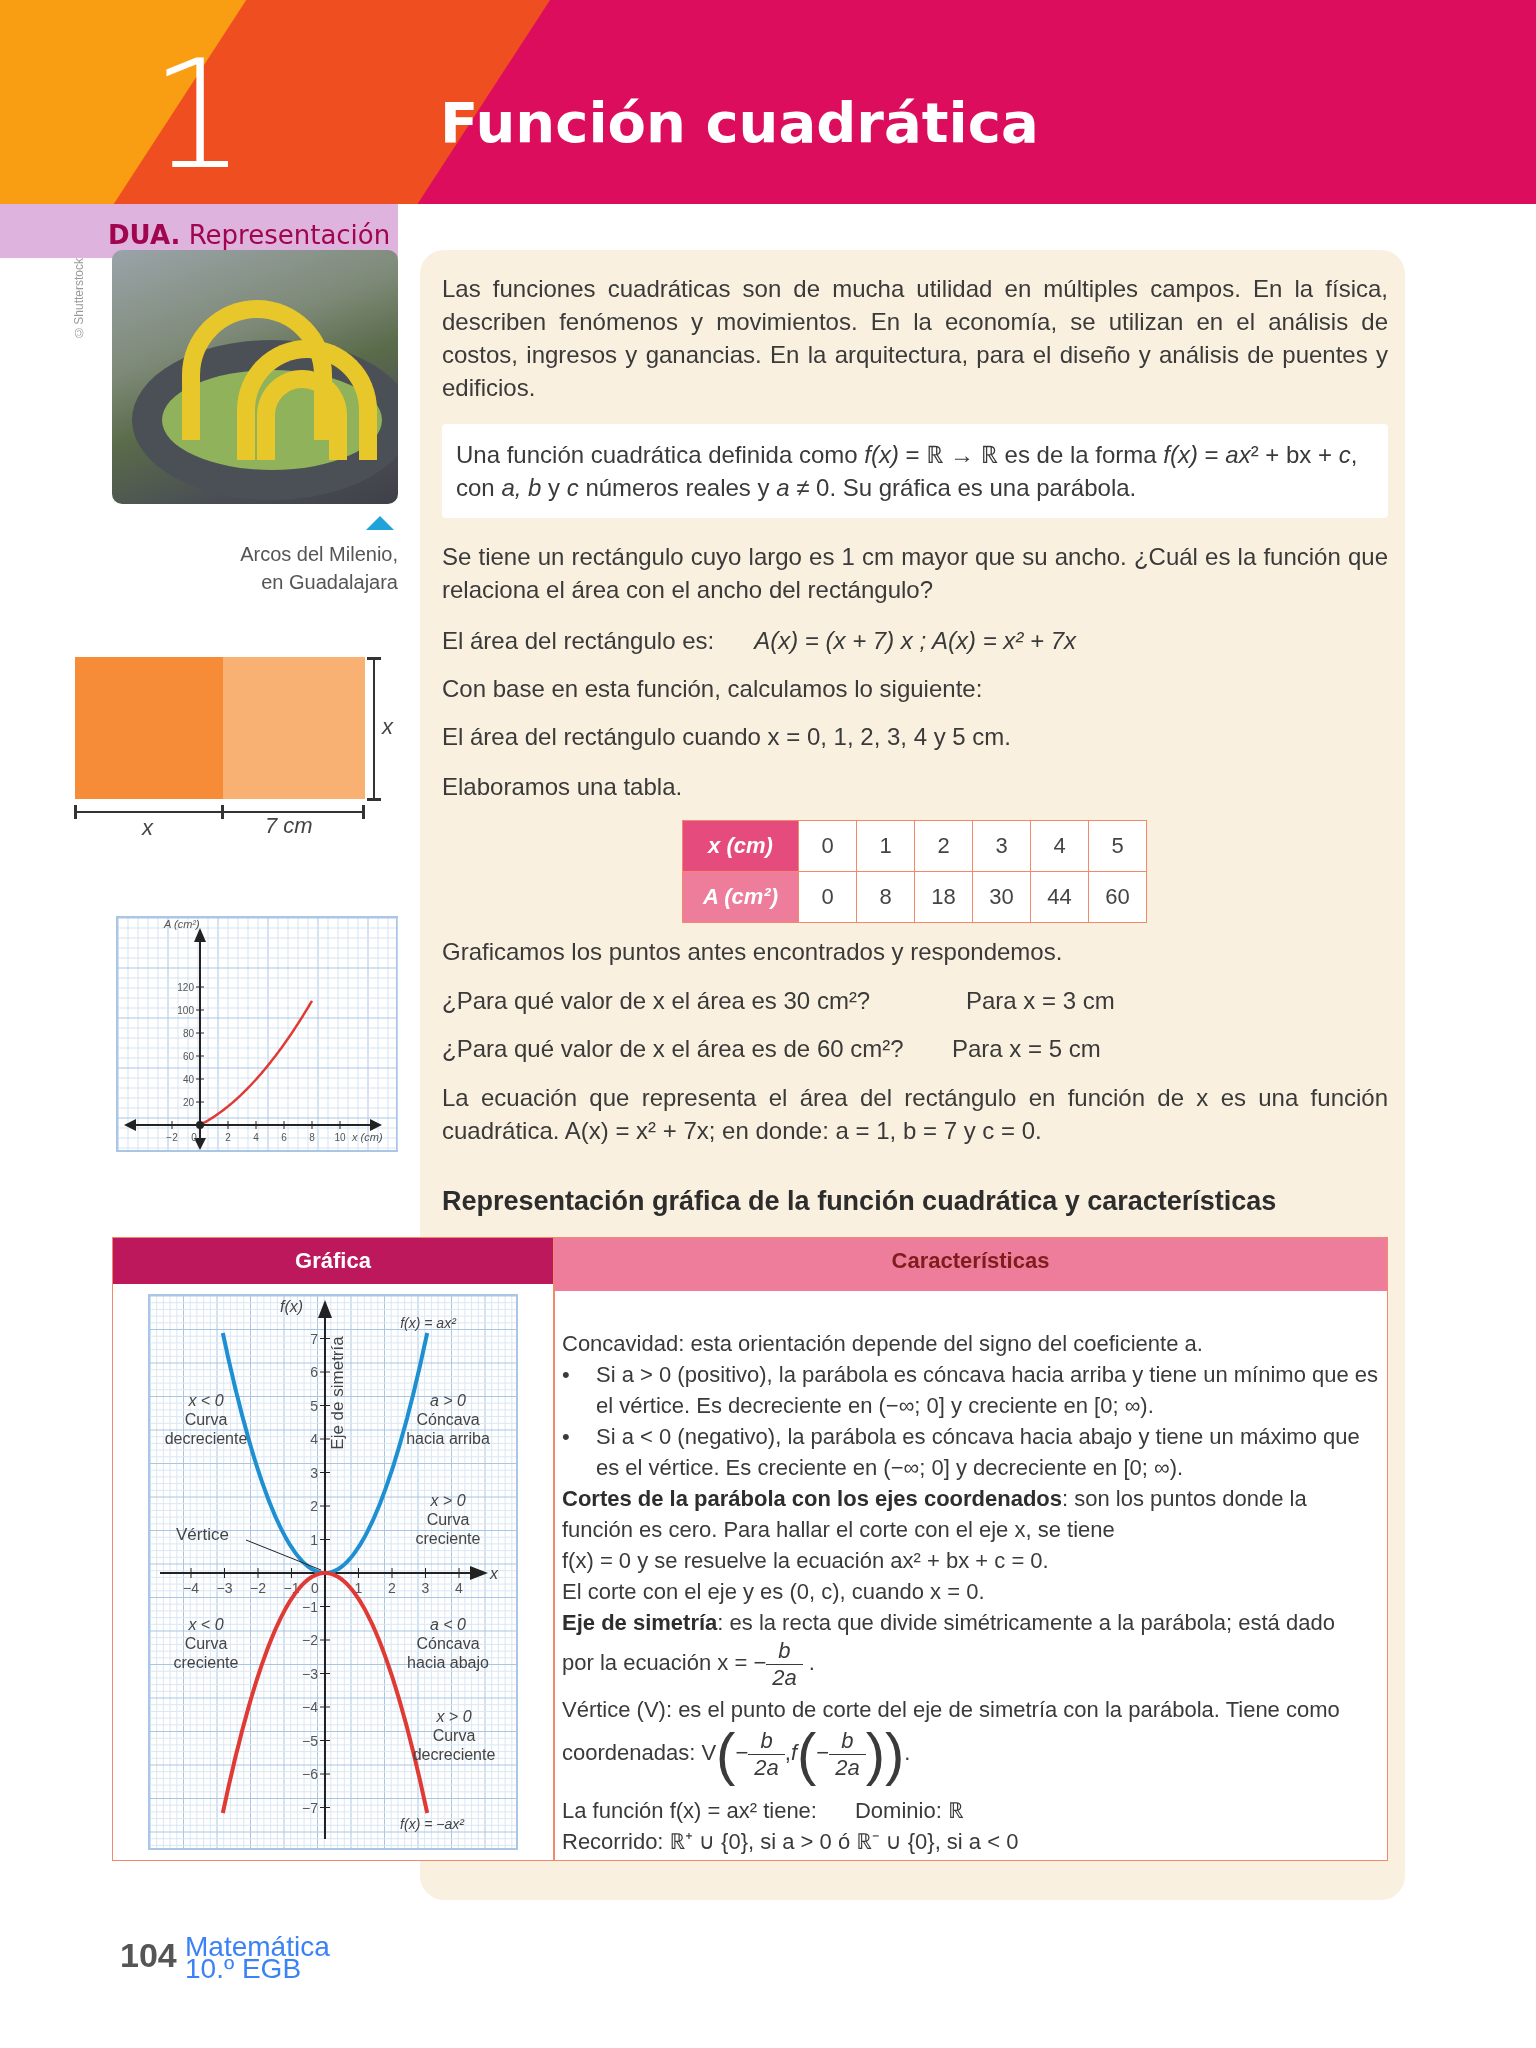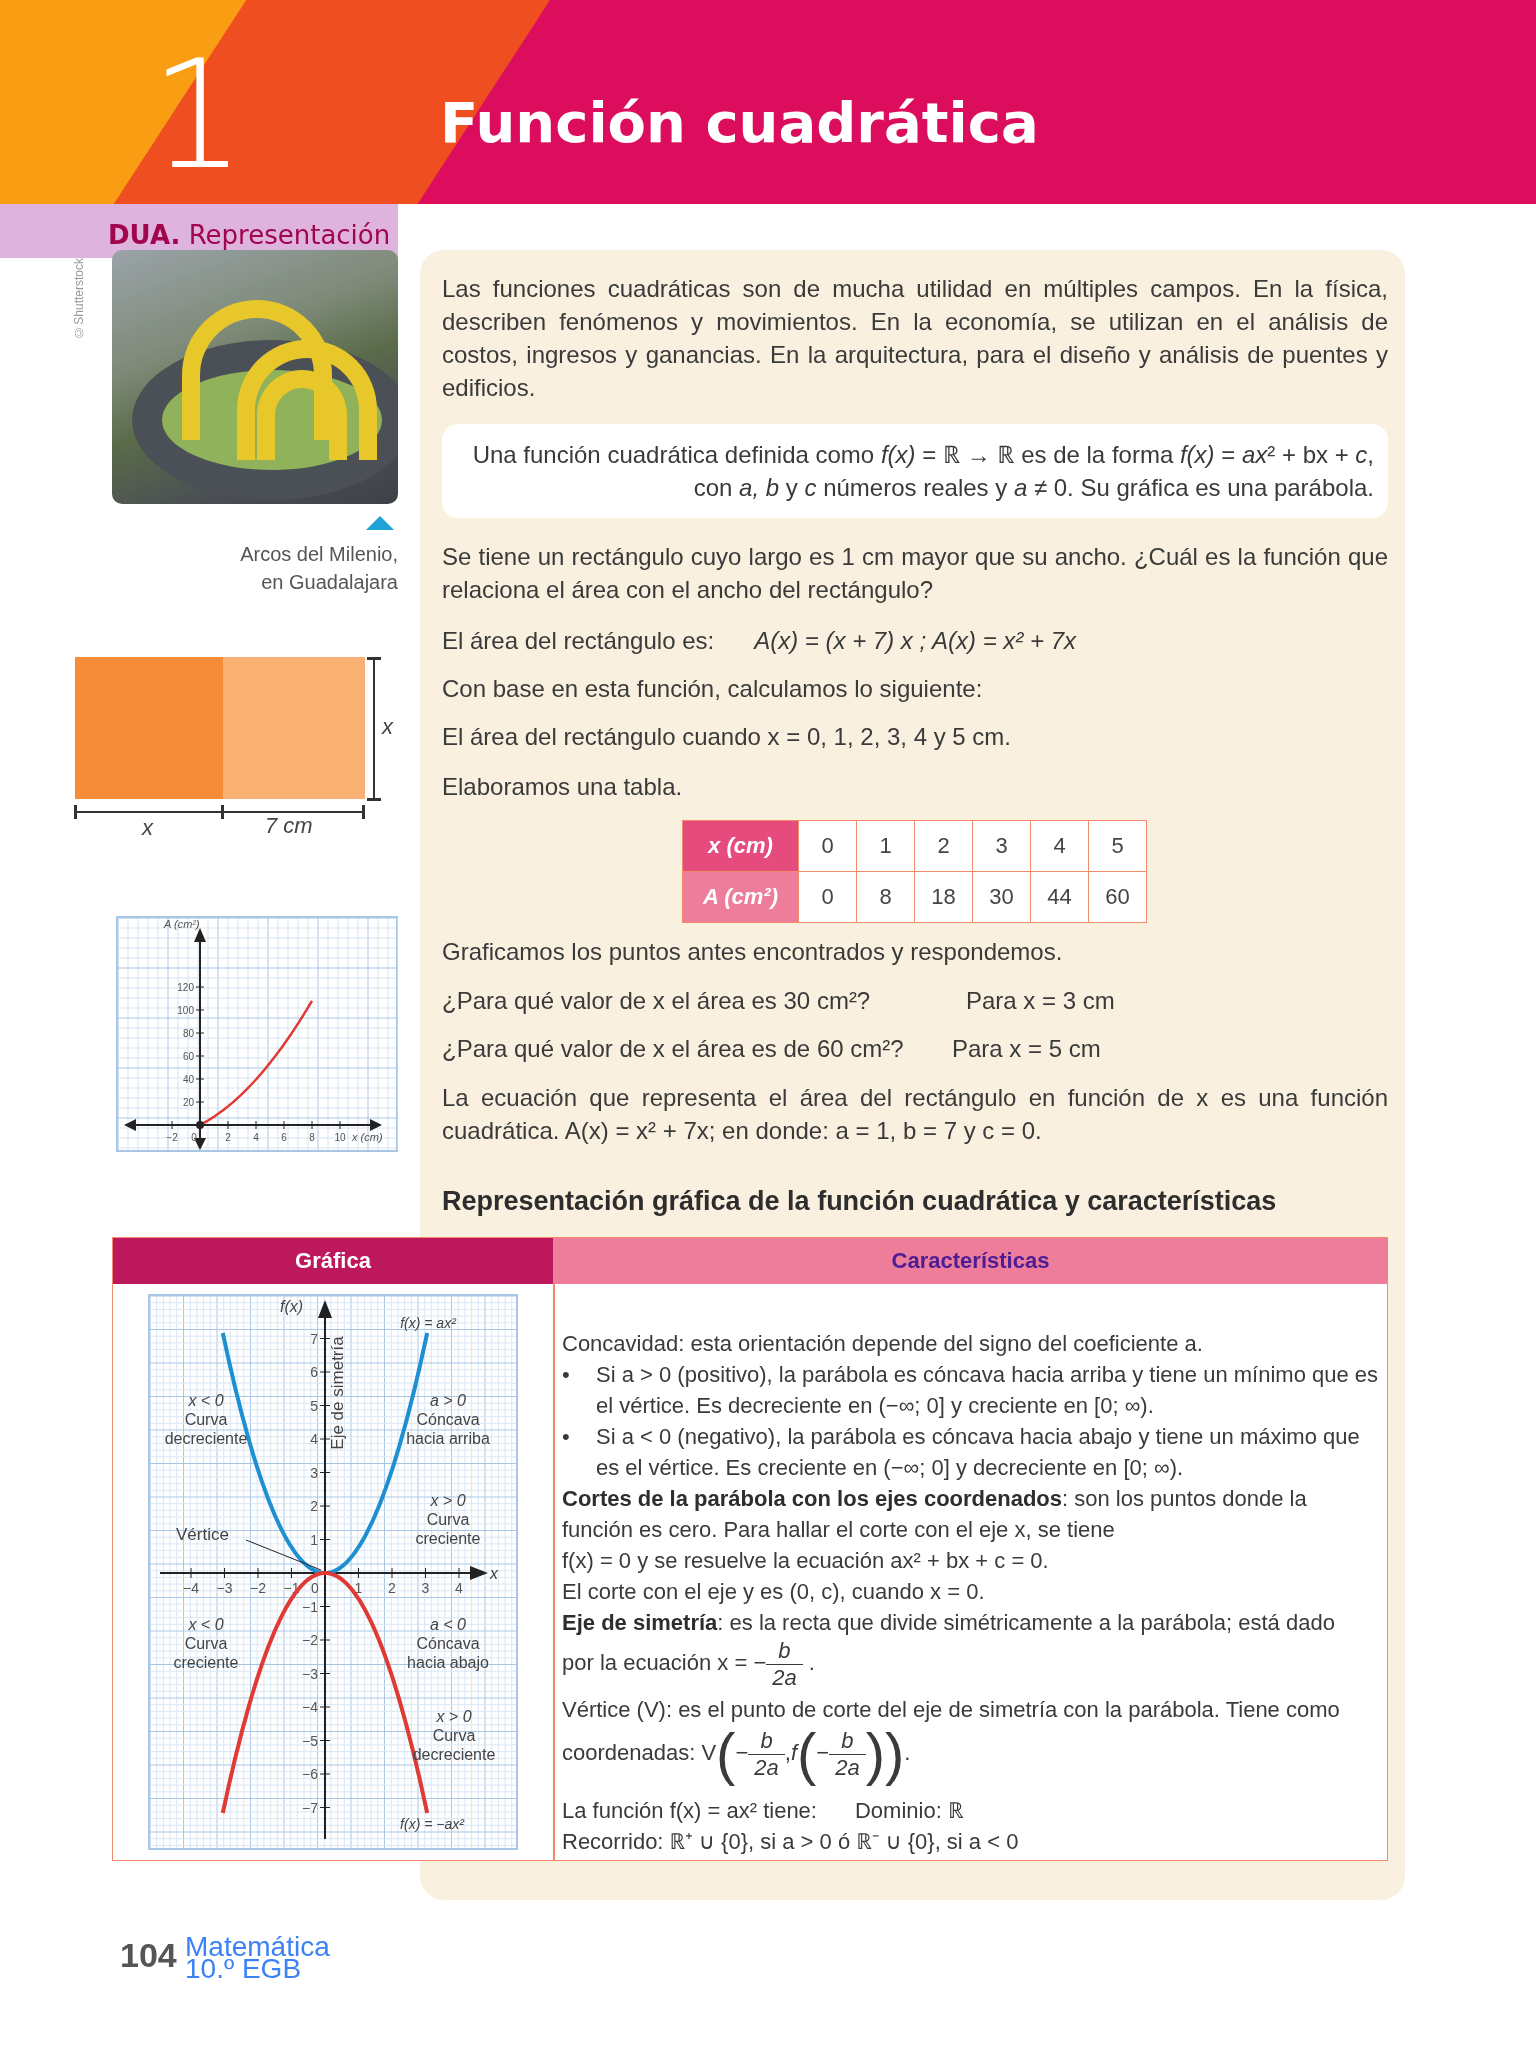--- a/index.html
+++ b/index.html
@@ -36,37 +36,37 @@
   .dim-h-t3 { left: 362px; top: 805px; width: 3px; height: 14px; background: #333; }
   .dim-label { font-size: 22px; font-style: italic; color: #444; }
 
   
   .small-graph { left: 116px; top: 916px; width: 282px; height: 236px; }
 
   
   .panel { left: 420px; top: 250px; width: 985px; height: 1650px; background: #faf0df; border-radius: 24px; }
   .body-text { font-size: 24px; line-height: 33px; color: #3a3a3a; }
   .intro { left: 442px; top: 272px; width: 946px; text-align: justify; }
-  .def-box { left: 442px; top: 424px; width: 946px; height: 94px; background: #fff; border-radius: 16px; padding: 14px 14px 0 14px; text-align: right; }
+  .def-box { left: 442px; top: 424px; width: 946px; height: 94px; background: #fff; border-radius: 4px; padding: 14px 14px 0 14px; }
   .p-block { left: 442px; width: 946px; }
   .p-block i, .def-box i, .chars i { font-style: italic; }
 
   
   .data-table { left: 682px; top: 820px; border-collapse: collapse; }
   .data-table td { border: 1.5px solid #f08a6a; height: 51px; text-align: center; font-size: 22px; color: #444; width: 58px; background: #fff; }
   .data-table td.hdr { width: 116px; color: #fff; font-weight: bold; font-style: italic; }
   .data-table tr:first-child td.hdr { background: #e54b7d; }
   .data-table tr:last-child td.hdr { background: #ee7d9b; }
 
   .section-title { left: 442px; top: 1186px; font-size: 27px; font-weight: bold; color: #2d2d2d; }
 
   
   .ctable { left: 112px; top: 1237px; width: 1276px; height: 624px; border: 1.5px solid #f08a6a; background: #fff; }
   .ctable .h1 { position: absolute; left: 0; top: 0; width: 440px; height: 46px; background: #be185d; color: #fff; font-weight: bold; font-size: 22px; text-align: center; line-height: 46px; }
-  .ctable .h2 { position: absolute; left: 440px; top: 0; width: 834px; height: 46px; background: #ee7d9b; color: #4c1d95; font-weight: bold; font-size: 22px; text-align: center; line-height: 46px; border-left: 1.5px solid #f08a6a; }
+  .ctable .h2 { position: absolute; left: 440px; top: 0; width: 834px; height: 53px; background: #ee7d9b; color: #7f1d1d; font-weight: bold; font-size: 22px; text-align: center; line-height: 46px; border-left: 1.5px solid #f08a6a; }
   .ctable .divider { position: absolute; left: 440px; top: 46px; width: 1.5px; height: 576px; background: #f08a6a; }
   .parab-graph { left: 148px; top: 1294px; width: 370px; height: 556px; }
 
   .chars { left: 562px; top: 1296px; width: 820px; font-size: 22px; line-height: 31px; color: #3a3a3a; margin-top: 32px; }
   .chars .bullet { padding-left: 34px; text-indent: -34px; }
   .chars .bullet::before { content: "•"; display: inline-block; width: 34px; text-indent: 0; }
   .chars b { color: #2d2d2d; }
   .frac { display: inline-block; vertical-align: middle; text-align: center; font-style: italic; line-height: 26px; }
   .frac .num { display: block; border-bottom: 1.5px solid #3a3a3a; padding: 0 6px; }
   .frac .den { display: block; padding: 0 6px; }

